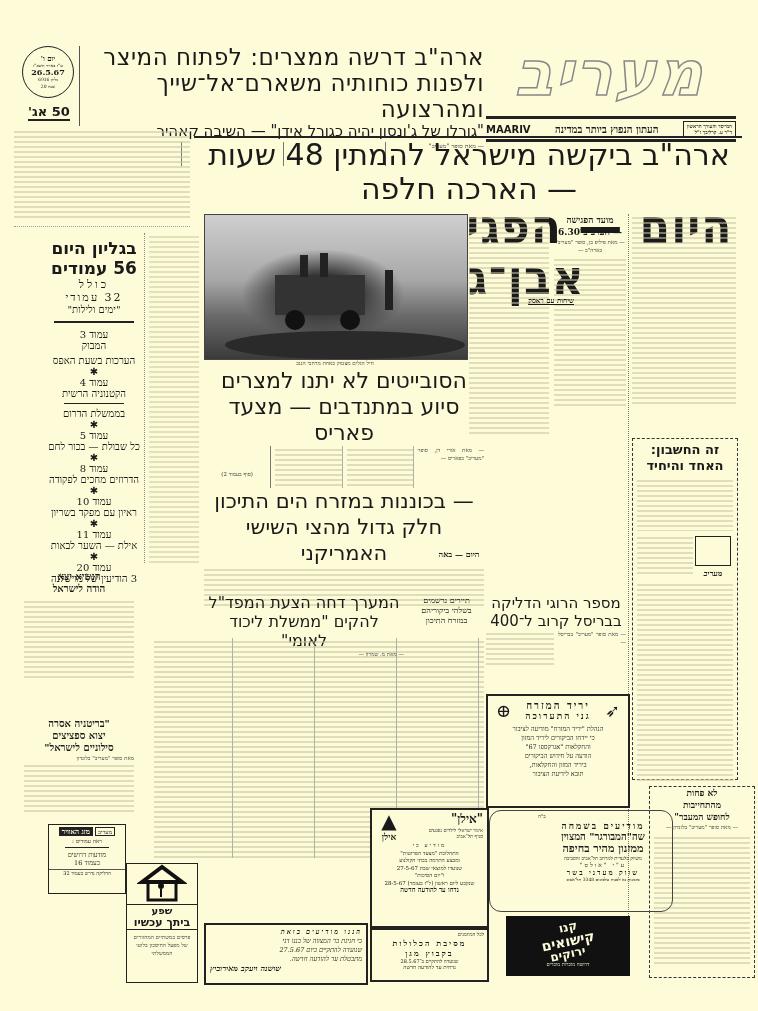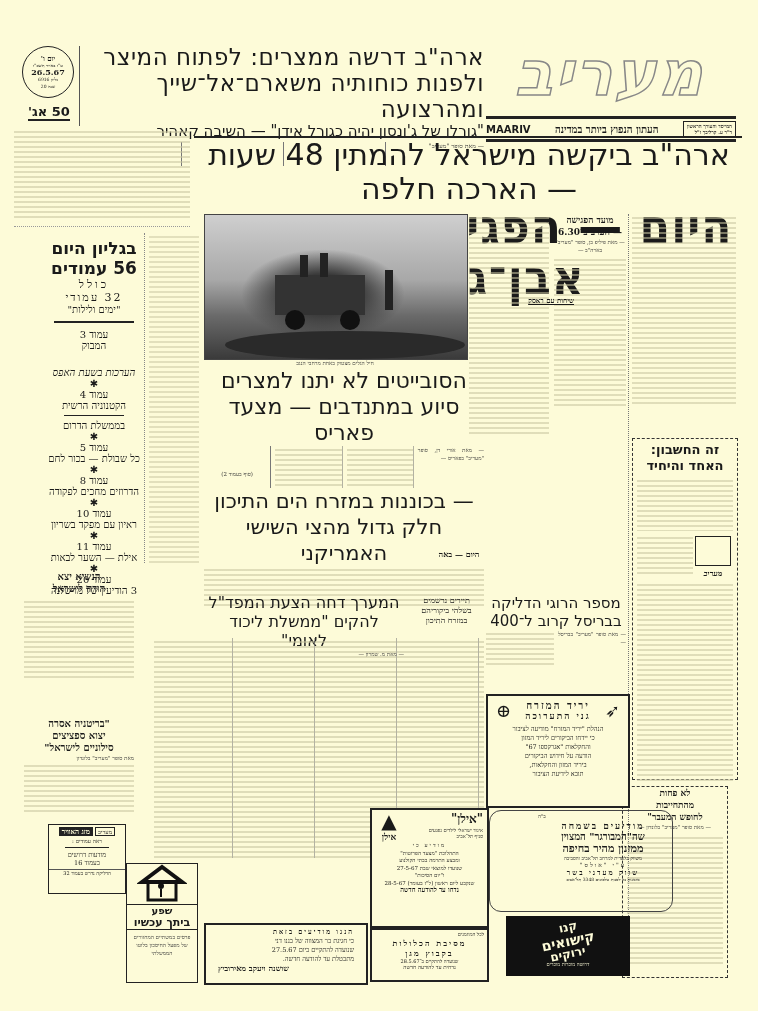--- a/index.html
+++ b/index.html
@@ -95,21 +95,21 @@
     <div style="font-family:'DejaVu Sans',sans-serif;font-weight:bold;font-size:17px;line-height:20px;">56 עמודים</div>
     <div style="font-size:11px;letter-spacing:3px;">כולל</div>
     <div style="font-size:11px;letter-spacing:2px;">32 עמודי</div>
     <div style="font-size:10px;">"ימים ולילות"</div>
     <div class="hr" style="margin:6px 10px;height:2px;"></div>
     <div style="font-size:10px;line-height:11px;">
       <div>
           <div>עמוד 3</div>
           <div>המבוק</div>
         </div>
-      <div style="margin-top:16px;font-style:italic;">
+      <div style="margin-top:4px;">
           <div>הערכות בשעת האפס</div>
         </div>
       <div>✱</div>
       <div>
           <div>עמוד 4</div>
           <div>הקטנוניה הרשית</div>
         </div>
       <div class="hr" style="margin:4px 20px;"></div>
       <div>
           <div>בממשלת הדרום</div>
@@ -218,21 +218,21 @@
     <div style="display:flex;align-items:flex-start;margin:0 4px;">
       <div style="width:40px;text-align:center;">
         <div style="height:28px;border:1.5px solid #222;margin:2px;"></div>
         <div style="font-weight:bold;font-size:8px;font-style:italic;">מעריב</div>
       </div>
       <div style="flex:1;height:40px;background:repeating-linear-gradient(180deg,transparent 0 3px,#c8c5a0 3px 5px);opacity:0.55;"></div>
     </div>
     <div style="height:200px;margin:3px 4px;background:repeating-linear-gradient(180deg,transparent 0 3px,#c8c5a0 3px 5px);opacity:0.55;"></div>
   </div>
 
-  <div class="abs dashbox center" style="left:608px;top:768px;width:104px;height:190px;border-width:1.5px;">
+  <div class="abs dashbox center" style="left:635px;top:768px;width:104px;height:190px;border-width:1.5px;">
     <div class="col-h" style="font-size:9px;">לא פחות</div>
     <div class="col-h" style="font-size:9px;">מהתחייבות</div>
     <div class="col-h" style="font-size:9px;">לחופש המעבר"</div>
     <div class="txt" style="text-align:center;font-size:5.5px;">— מאת סופר "מעריב" בלונדון —</div>
     <div style="height:130px;margin:3px 4px;background:repeating-linear-gradient(180deg,transparent 0 3px,#c8c5a0 3px 5px);opacity:0.55;"></div>
   </div>
 
   <div class="abs" style="left:190px;top:350px;width:280px;">
     <div class="sub-head">הסובייטים לא יתנו למצרים</div>
     <div class="sub-head">סיוע במתנדבים — מצעד פאריס</div>
@@ -321,21 +321,21 @@
 
   <div class="abs box center" style="left:356px;top:910px;width:115px;height:50px;">
     <div style="font-size:5px;text-align:right;padding:1px 3px;">לכל המוזמנים</div>
     <div style="font-weight:bold;font-size:8px;letter-spacing:2px;">מסיבת הכלולות</div>
     <div style="font-weight:bold;font-size:8px;letter-spacing:2px;">בקבוץ מגן</div>
     <div style="font-size:5px;">שנועדה להתקיים ב־28.5.67</div>
     <div style="font-size:5.5px;">נדחית עד להודעה חדשה</div>
   </div>
 
   <div class="abs box" style="left:190px;top:905px;width:160px;height:58px;border-width:2.5px;">
-    <div style="font-size:6.5px;line-height:9px;padding:3px 12px;text-align:right;">
+    <div style="font-size:6.5px;line-height:9px;padding:3px 4px;text-align:right;font-style:italic;">
       <div style="letter-spacing:2px;font-weight:bold;">הננו מודיעים בזאת</div>
       <div>כי חגיגת בר המצווה של בננו דני</div>
       <div>שנועדה להתקיים ביום 27.5.67</div>
       <div>מתבטלת עד להודעה חדשה.</div>
       <div style="font-weight:bold;font-size:8px;text-align:left;">שושנה ויעקב מאירוביץ</div>
     </div>
   </div>
 
   <div class="abs wave center" style="left:475px;top:792px;width:138px;height:100px;">
     <div style="font-size:5px;text-align:left;padding:2px 4px;">ב"ה</div>

